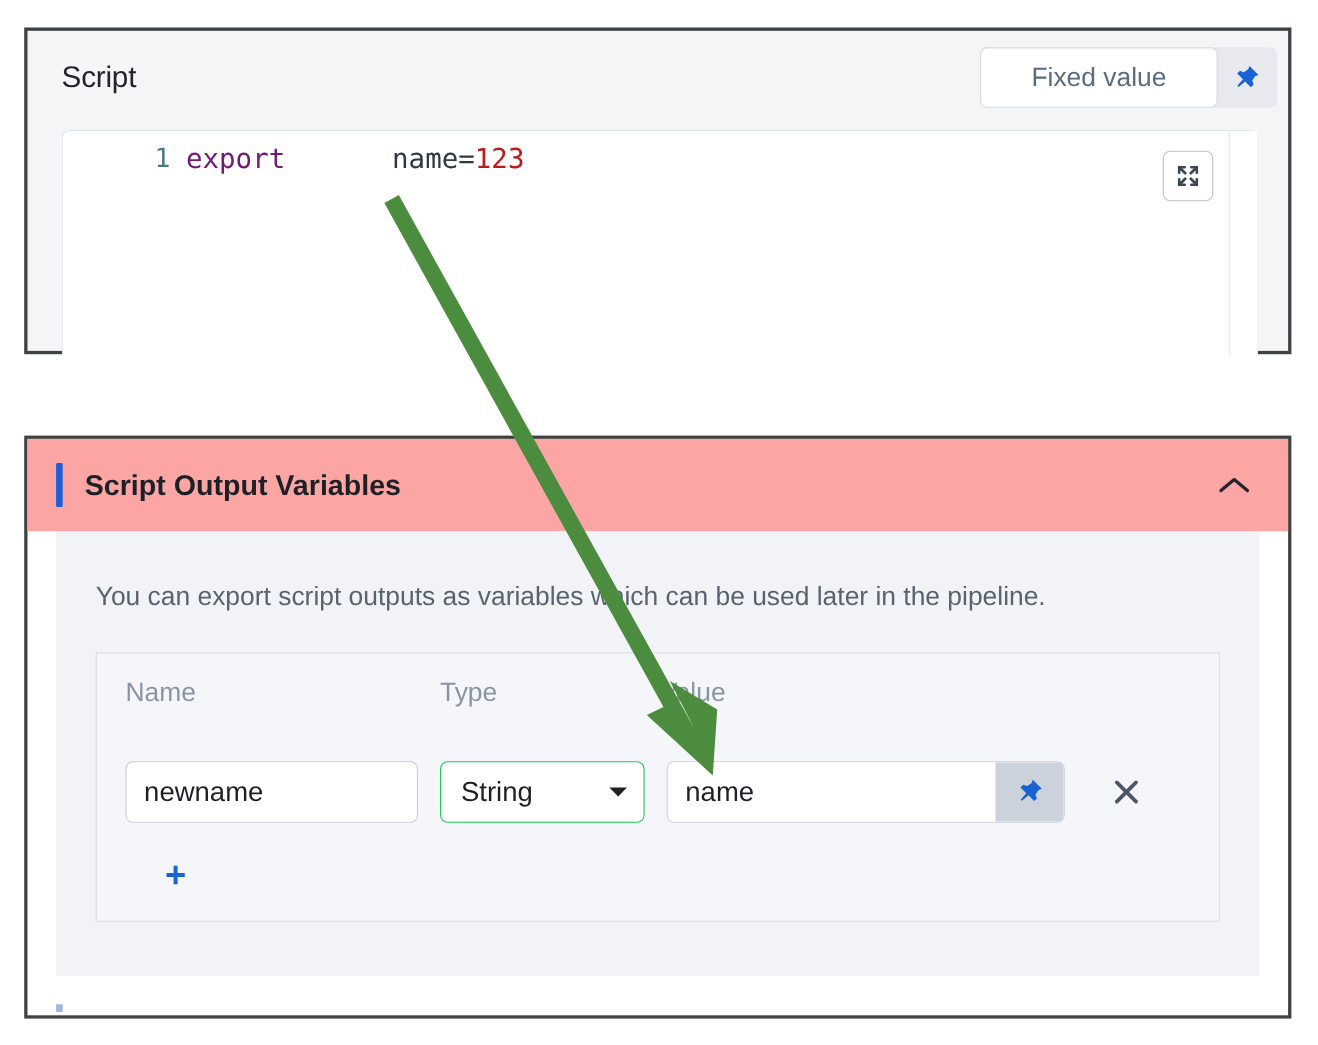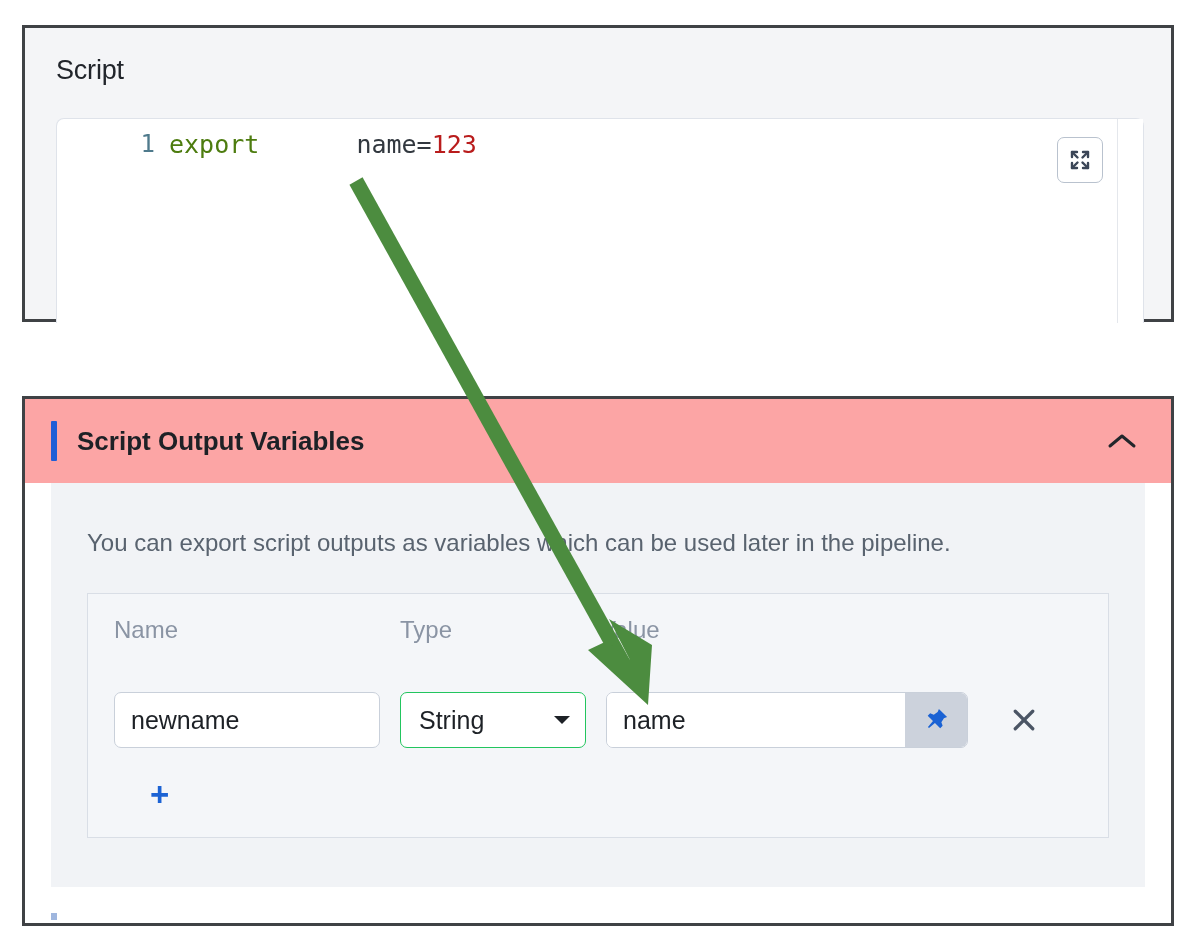--- a/index.html
+++ b/index.html
@@ -108,21 +108,21 @@
   }
 
   .line-no {
     width: 112px;
     text-align: right;
     padding-right: 14px;
     color: #4f7a8c;
     font-size: 24px;
   }
 
-  .tok-kw { color: #4d7c0f; }
+  .tok-kw { color: #701a75; }
   .tok-var { color: #32383f; margin-left: 41px; }
   .tok-num { color: #b91c1c; }
 
   .expand-btn {
     position: absolute;
     right: 14px;
     top: 18px;
     width: 46px;
     height: 46px;
     border: 1px solid #b9c2ce;
@@ -332,20 +332,28 @@
   }
 </style>
 </head>
 <body>
 
 <div class="panel" id="script-panel">
 
   <div class="script-header">
     <div class="script-title">Script</div>
 
+    <div class="fixed-value-group">
+      <div class="fixed-value-btn">Fixed value</div>
+      <div class="pin-btn">
+        <svg width="28" height="28" viewBox="0 0 24 24">
+          <path d="M14.5 2.5 L21.5 9.5 L18.8 10.6 L16.6 13.9 L17.7 17.0 L15.6 19.1 L11.1 14.6 L6.0 18.9 L5.1 18.0 L9.4 12.9 L4.9 8.4 L7.0 6.3 L10.1 7.4 L13.4 5.2 Z" fill="#1a62d4"></path>
+        </svg>
+      </div>
+    </div>
   </div>
 
   <div class="editor-wrap">
     <div class="editor-body">
       <div class="code-line">
         <span class="line-no">1</span>
         <span class="tok-kw">export</span>
         <span class="tok-var">&nbsp;</span>
         <span class="tok-var">name=</span>
         <span class="tok-num">123</span>

